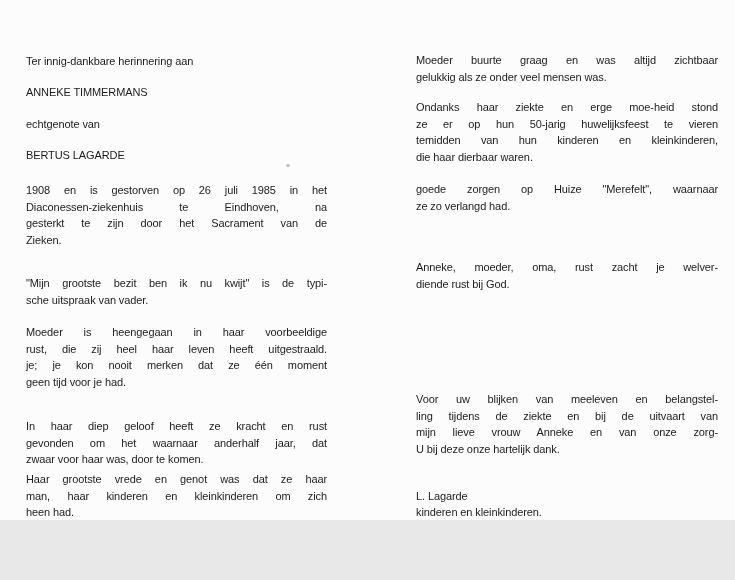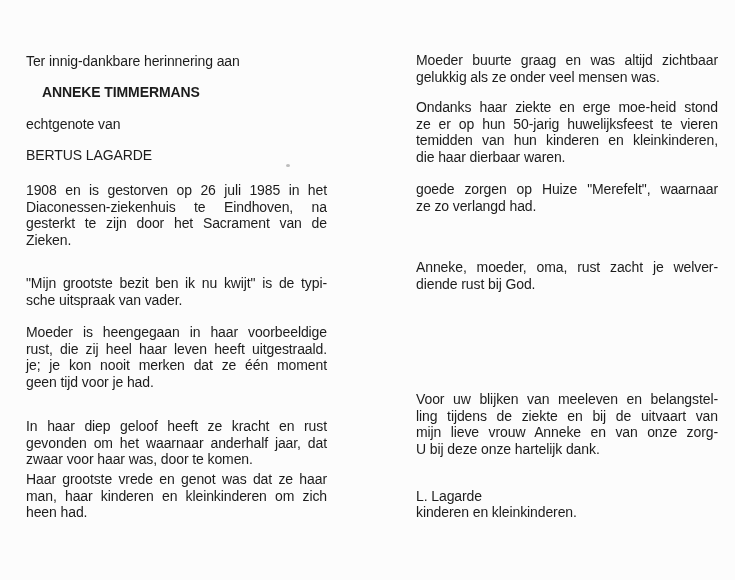--- a/index.html
+++ b/index.html
@@ -1,30 +1,30 @@
 <!DOCTYPE html>
 <html style="--paper: #fcfcfc; --ink: #1c1c1c;"><head>
 <meta charset="utf-8">
 <style>
   html, body { margin: 0; padding: 0; background: #e8e8e8; }
   .page {
     position: relative;
     width: 735px;
-    height: 580px;
+    height: 520px;
     background: var(--paper, #fcfcfc);
     color: var(--ink, #1c1c1c);
     font-family: "Liberation Sans", sans-serif;
-    font-size: 14px;
+    font-size: 11px;
     line-height: 16.7px;
     letter-spacing: -0.1px;
     overflow: hidden;
   }
   .col { position: absolute; top: 0; height: 100%; }
   .line { position: absolute; left: 0; right: 0; white-space: nowrap; }
-  .bold { font-weight: 700; margin-left: 16px; }
+  .bold { font-weight: 400; }
   .para { position: absolute; left: 0; right: 0; }
   .tline {
     text-align: justify;
     -moz-text-align-last: justify;
     text-align-last: justify;
     white-space: nowrap;
   }
   .tline-last {
     -moz-text-align-last: left;
     text-align-last: left;

